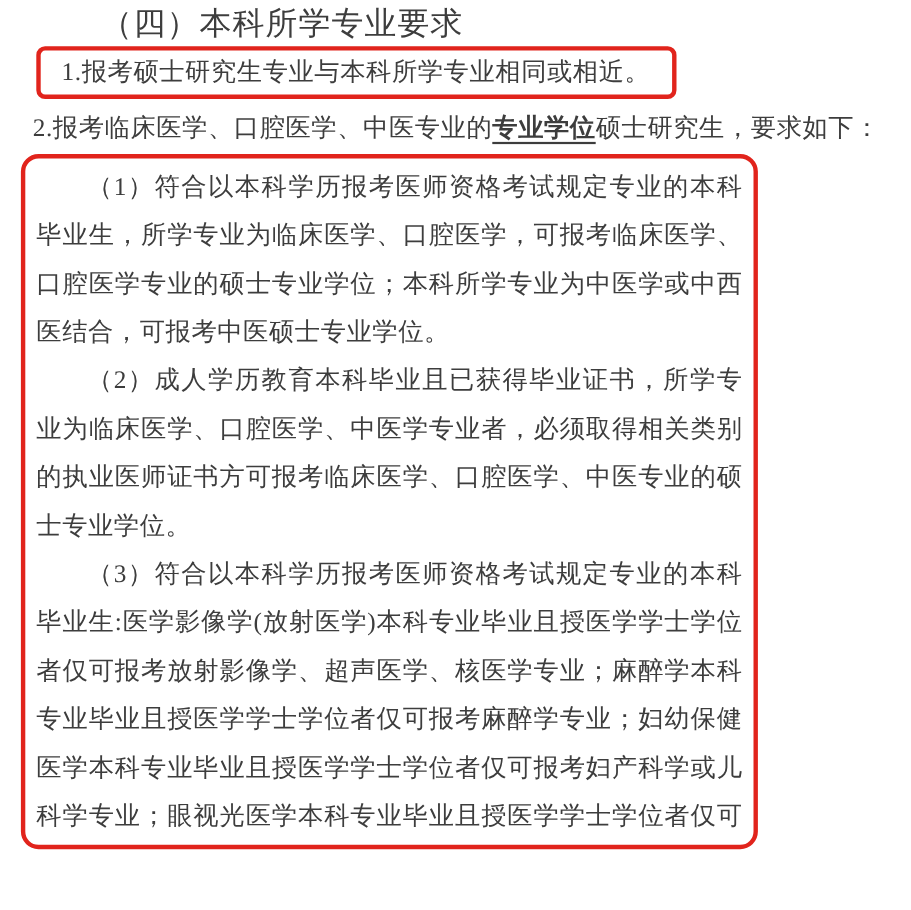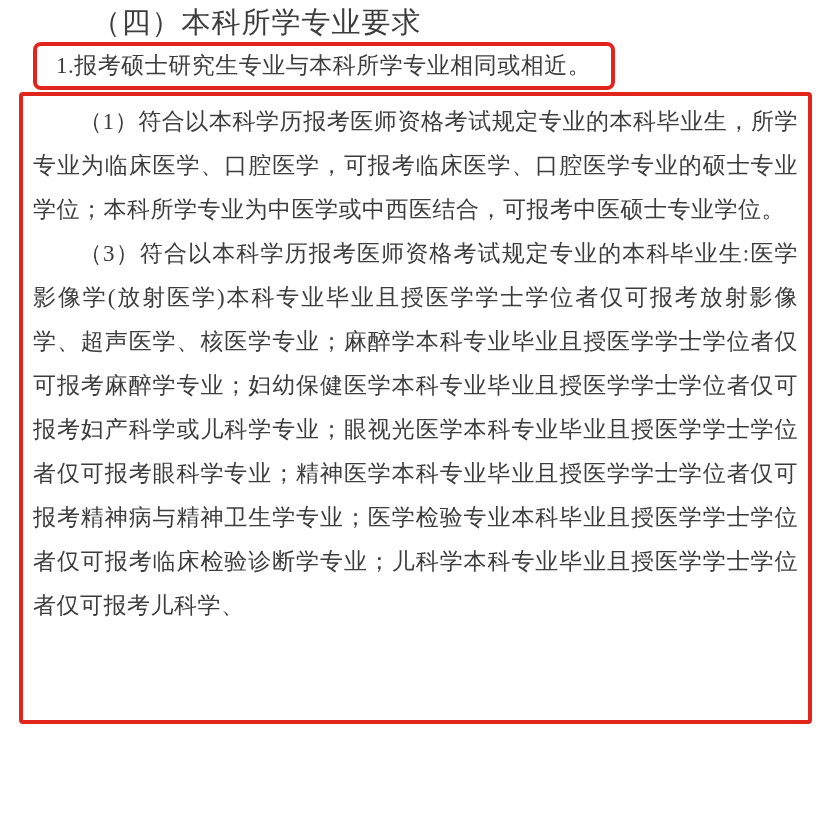--- a/index.html
+++ b/index.html
@@ -54,24 +54,24 @@
     letter-spacing: 0.5px;
   }
   .para2 .em {
     font-weight: bold;
     text-decoration: underline;
     text-decoration-thickness: 2px;
     text-underline-offset: 5px;
   }
   .redbox-block {
     margin: 2px 0 0 3px;
-    width: 793px;
+    width: 670px;
     height: 632px;
     border: 4px solid var(--red);
-    border-radius: 4px;
+    border-radius: 16px;
     padding: 4px 10px 0 10px;
     overflow: hidden;
   }
   .redbox-block p {
     margin: 0;
     font-size: 23px;
     line-height: 44px;
     text-indent: 2em;
     text-align: justify;
     letter-spacing: 0.5px;
@@ -83,19 +83,21 @@
 <div class="page">
 
   <p class="heading">（四）本科所学专业要求</p>
 
   <div class="box1-line">
     <div class="redbox-inline">
       <p>1.报考硕士研究生专业与本科所学专业相同或相近。</p>
     </div>
   </div>
 
+  <p class="para2"><span>2.报考临床医学、口腔医学、中医专业的</span><span class="em">专业学位</span><span>硕士研究生，要求如下：</span></p>
 
   <div class="redbox-block">
     <p>（1）符合以本科学历报考医师资格考试规定专业的本科毕业生，所学专业为临床医学、口腔医学，可报考临床医学、口腔医学专业的硕士专业学位；本科所学专业为中医学或中西医结合，可报考中医硕士专业学位。</p>
+    <p>（2）成人学历教育本科毕业且已获得毕业证书，所学专业为临床医学、口腔医学、中医学专业者，必须取得相关类别的执业医师证书方可报考临床医学、口腔医学、中医专业的硕士专业学位。</p>
     <p>（3）符合以本科学历报考医师资格考试规定专业的本科毕业生:医学影像学(放射医学)本科专业毕业且授医学学士学位者仅可报考放射影像学、超声医学、核医学专业；麻醉学本科专业毕业且授医学学士学位者仅可报考麻醉学专业；妇幼保健医学本科专业毕业且授医学学士学位者仅可报考妇产科学或儿科学专业；眼视光医学本科专业毕业且授医学学士学位者仅可报考眼科学专业；精神医学本科专业毕业且授医学学士学位者仅可报考精神病与精神卫生学专业；医学检验专业本科毕业且授医学学士学位者仅可报考临床检验诊断学专业；儿科学本科专业毕业且授医学学士学位者仅可报考儿科学、</p>
   </div>
 
 </div>
 
 </body></html>

